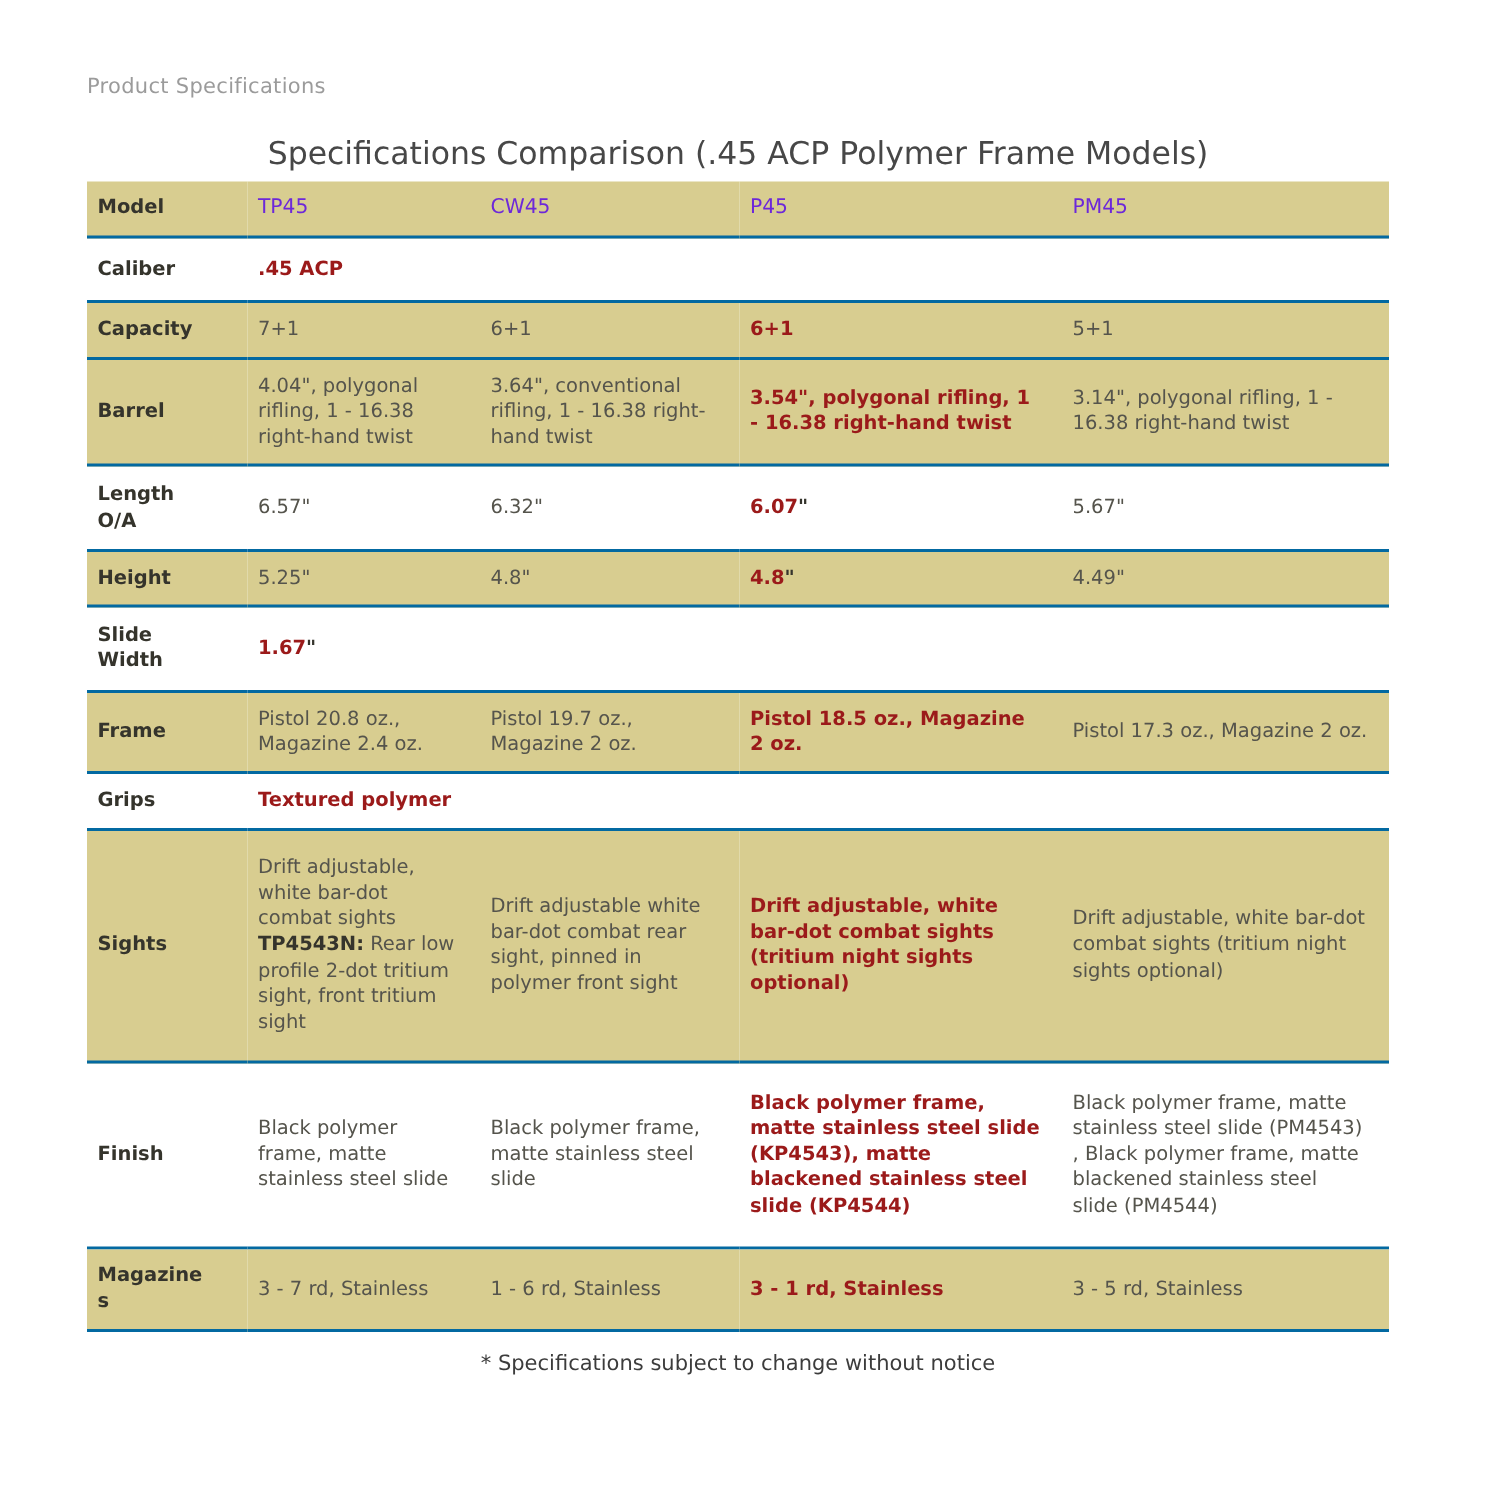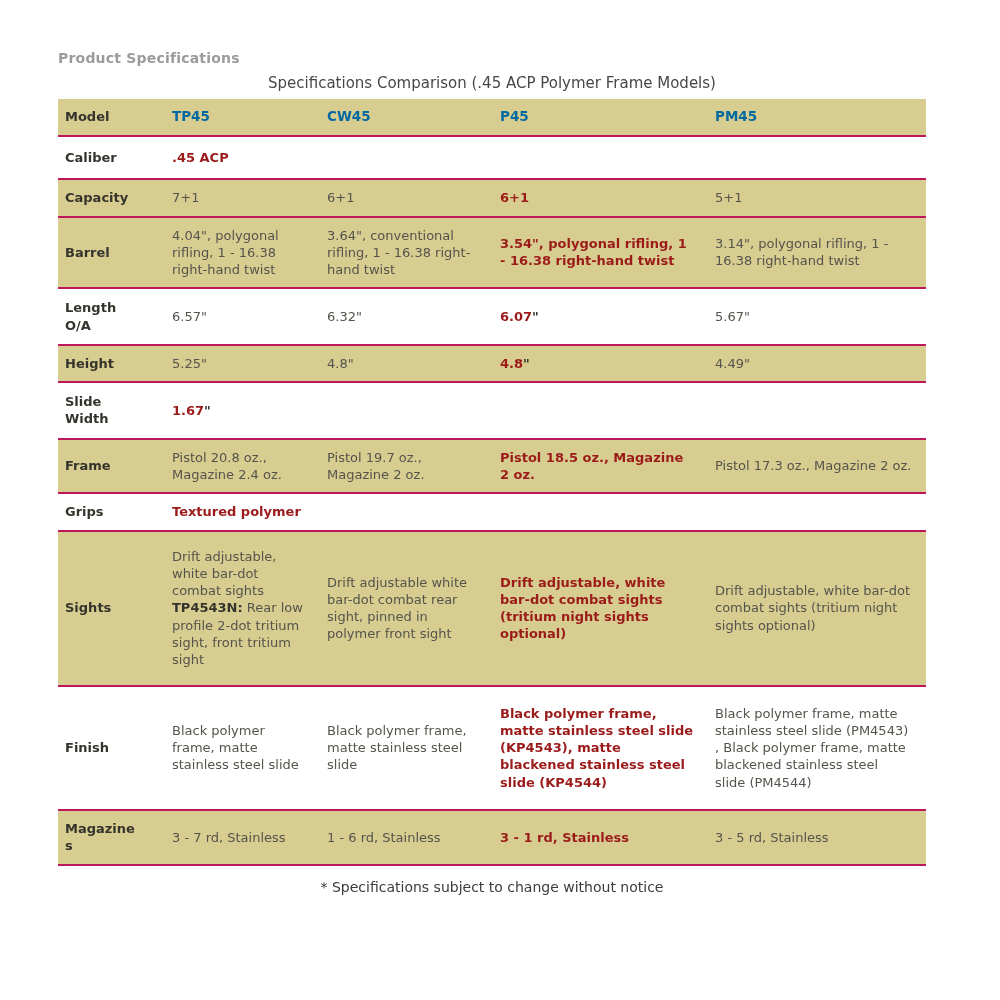--- a/index.html
+++ b/index.html
@@ -10,55 +10,55 @@
     overflow: hidden;
   }
   .wrap {
     width: 868px;
     margin-left: 58px;
     padding-top: 50px;
   }
   .section-heading {
     color: #9b9b9b;
     font-size: 14px;
-    font-weight: bold;
+    font-weight: normal;
     letter-spacing: 0.2px;
-    margin-bottom: 8px;
+    margin-bottom: 24px;
   }
   .table-title {
     text-align: center;
     color: #474747;
-    font-size: 15px;
+    font-size: 21px;
     margin-bottom: 7px;
   }
   table.specs {
     width: 100%;
     border-collapse: separate;
     border-spacing: 0;
     table-layout: fixed;
   }
   td, th {
     vertical-align: middle;
     text-align: left;
     font-size: 13px;
     line-height: 1.33;
     color: #55544c;
     padding: 9px 14px 9px 7px;
-    border-bottom: 2px solid #be185d;
+    border-bottom: 2px solid #0369a1;
     word-wrap: break-word;
   }
   tr.tan td, tr.tan th { background: #d8cd90; }
   .rowlabel {
     font-weight: bold;
     color: #35342c;
     padding-right: 28px;
   }
   th.model-col {
-    font-weight: bold;
-    color: #0369a1;
+    font-weight: normal;
+    color: #6d28d9;
     font-size: 13.5px;
   }
   .red { color: #9b1a1a; font-weight: bold; }
   .dark-bold { color: #35342c; font-weight: bold; }
   tr.r-caliber td { padding-top: 12px; padding-bottom: 12px; }
   tr.r-sights td { padding-top: 16px; padding-bottom: 16px; }
   tr.r-finish td { padding-top: 18px; padding-bottom: 18px; }
   tr.r-lengthoa td, tr.r-slidewidth td { padding-top: 10px; padding-bottom: 10px; }
   .footnote {
     text-align: center;

